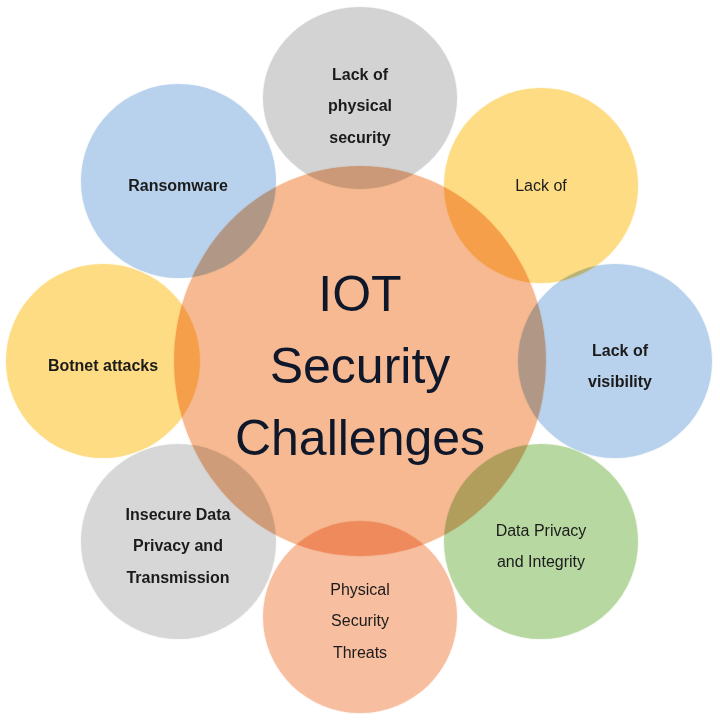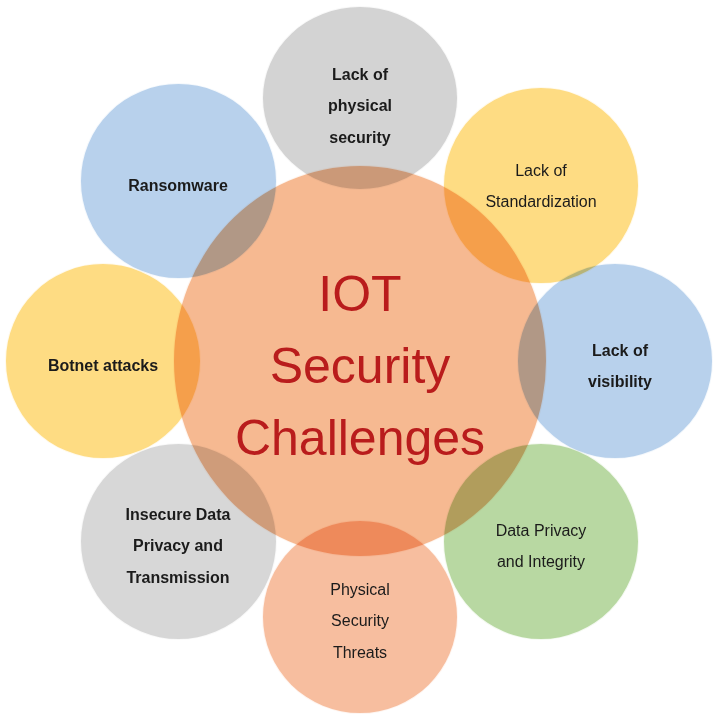--- a/index.html
+++ b/index.html
@@ -10,21 +10,21 @@
     border:1.5px solid rgba(255,255,255,0.85);
     box-sizing:border-box;
     display:flex; align-items:center; justify-content:center;
     text-align:center;
   }
   .center-circle { z-index:1; }
   .sat { z-index:2; opacity:0.82; mix-blend-mode:multiply; }
   .label { position:absolute; z-index:5; text-align:center; color:#1b1b1b; display:flex; align-items:center; justify-content:center; flex-direction:column; line-height:1.2; }
   .label span { display:block;margin-top:12px; }
   .bold { font-weight:bold; }
-  .title { font-size:50px; line-height:1.2; color:#b91c1c; font-weight:normal; }
+  .title { font-size:50px; line-height:1.2; color:#0f172a; font-weight:normal; }
   .sat-label { font-size:16px; }
 </style>
 </head>
 <body>
 
 <div class="stage">
 
   <div class="circle center-circle" style="left:173px; top:165px; width:374px; height:392px; background:#f6b991;"></div>
 
   <div class="circle sat" style="left:262px; top:6px; width:196px; height:184px; background:#c9c9c9;"></div>
@@ -43,21 +43,20 @@
   </div>
 
   <div class="label sat-label bold" style="left:262px; top:40px; width:196px; height:120px;">
     <span>Lack of</span>
     <span>physical</span>
     <span>security</span>
   </div>
 
   <div class="label sat-label" style="left:443px; top:130px; width:196px; height:100px;">
     <span>Lack of</span>
-    <span>Standardization</span>
   </div>
 
   <div class="label sat-label bold" style="left:532px; top:310px; width:176px; height:100px;">
     <span>Lack of</span>
     <span>visibility</span>
   </div>
 
   <div class="label sat-label" style="left:443px; top:490px; width:196px; height:100px;align-items:center;">
     <span>Data Privacy</span>
     <span>and Integrity</span>

